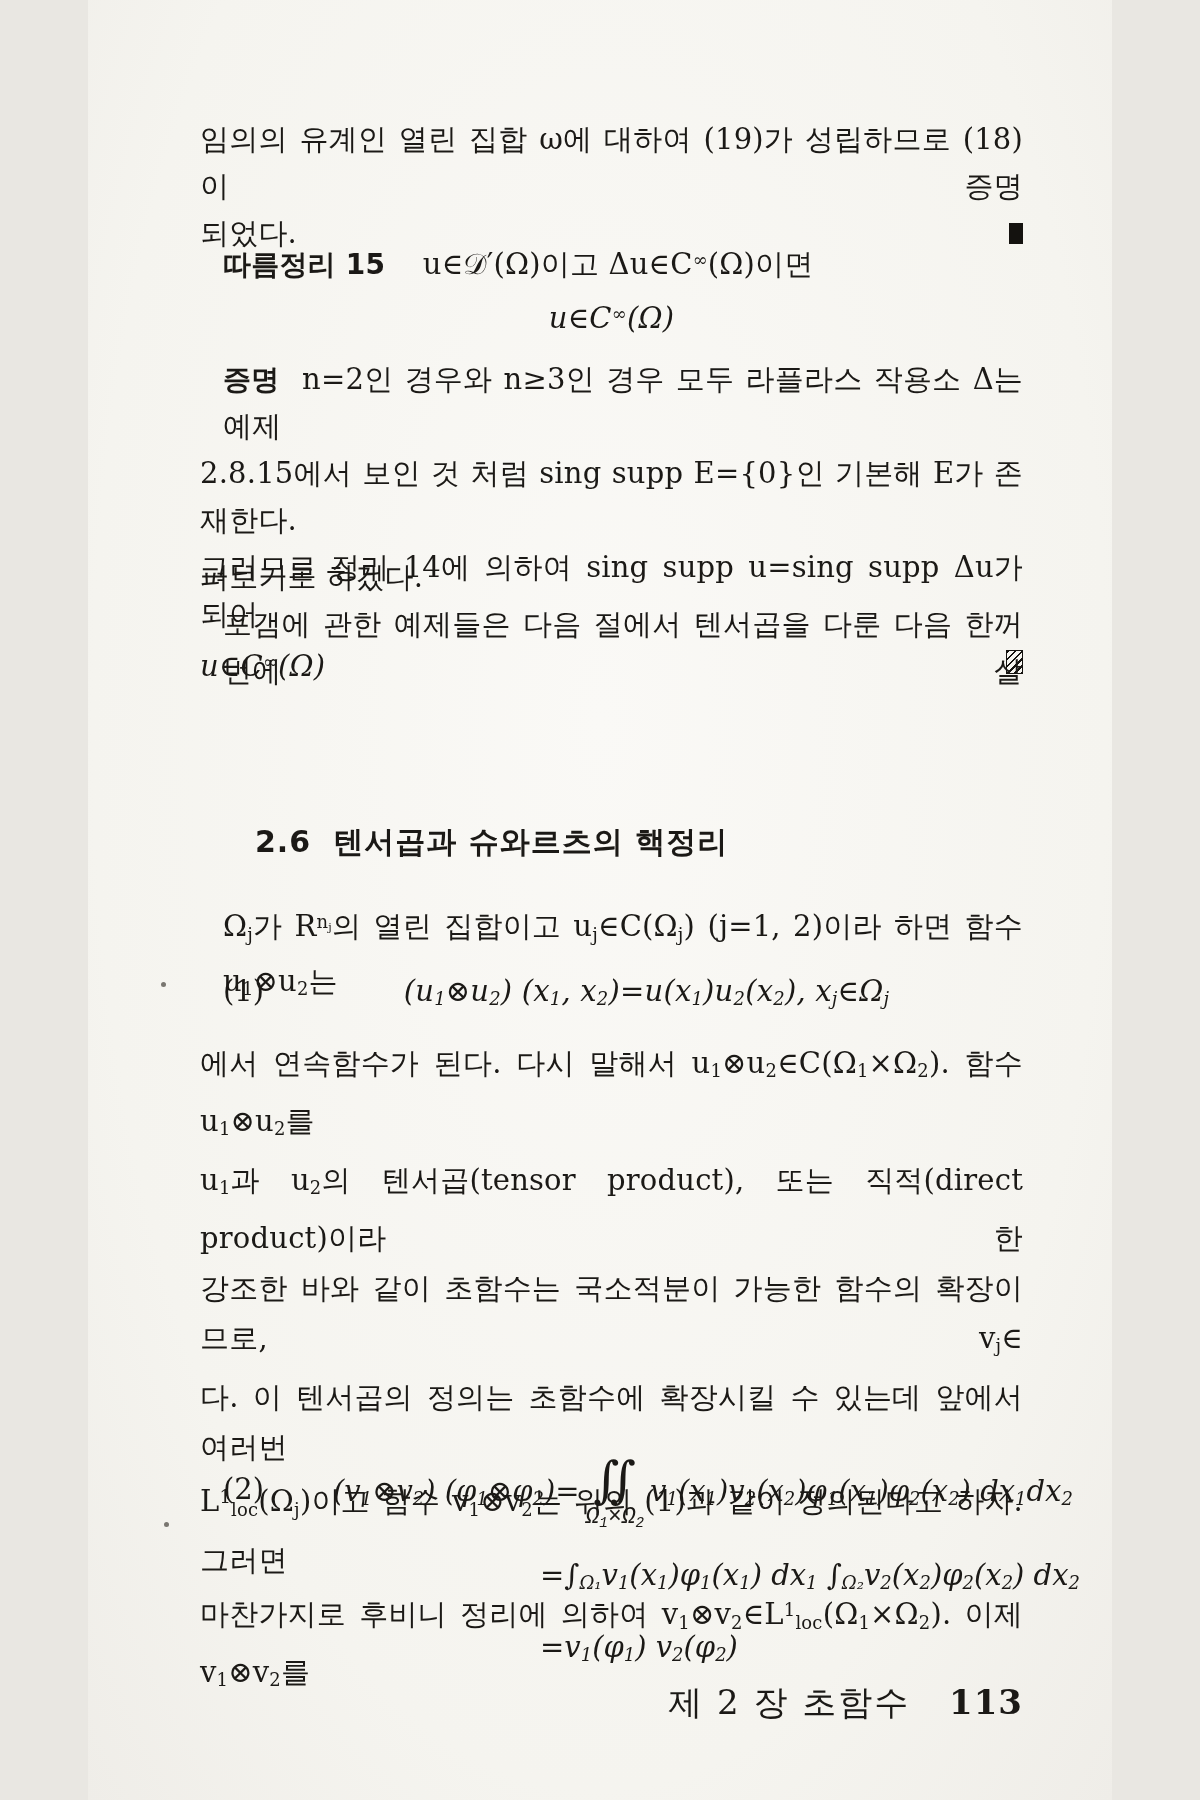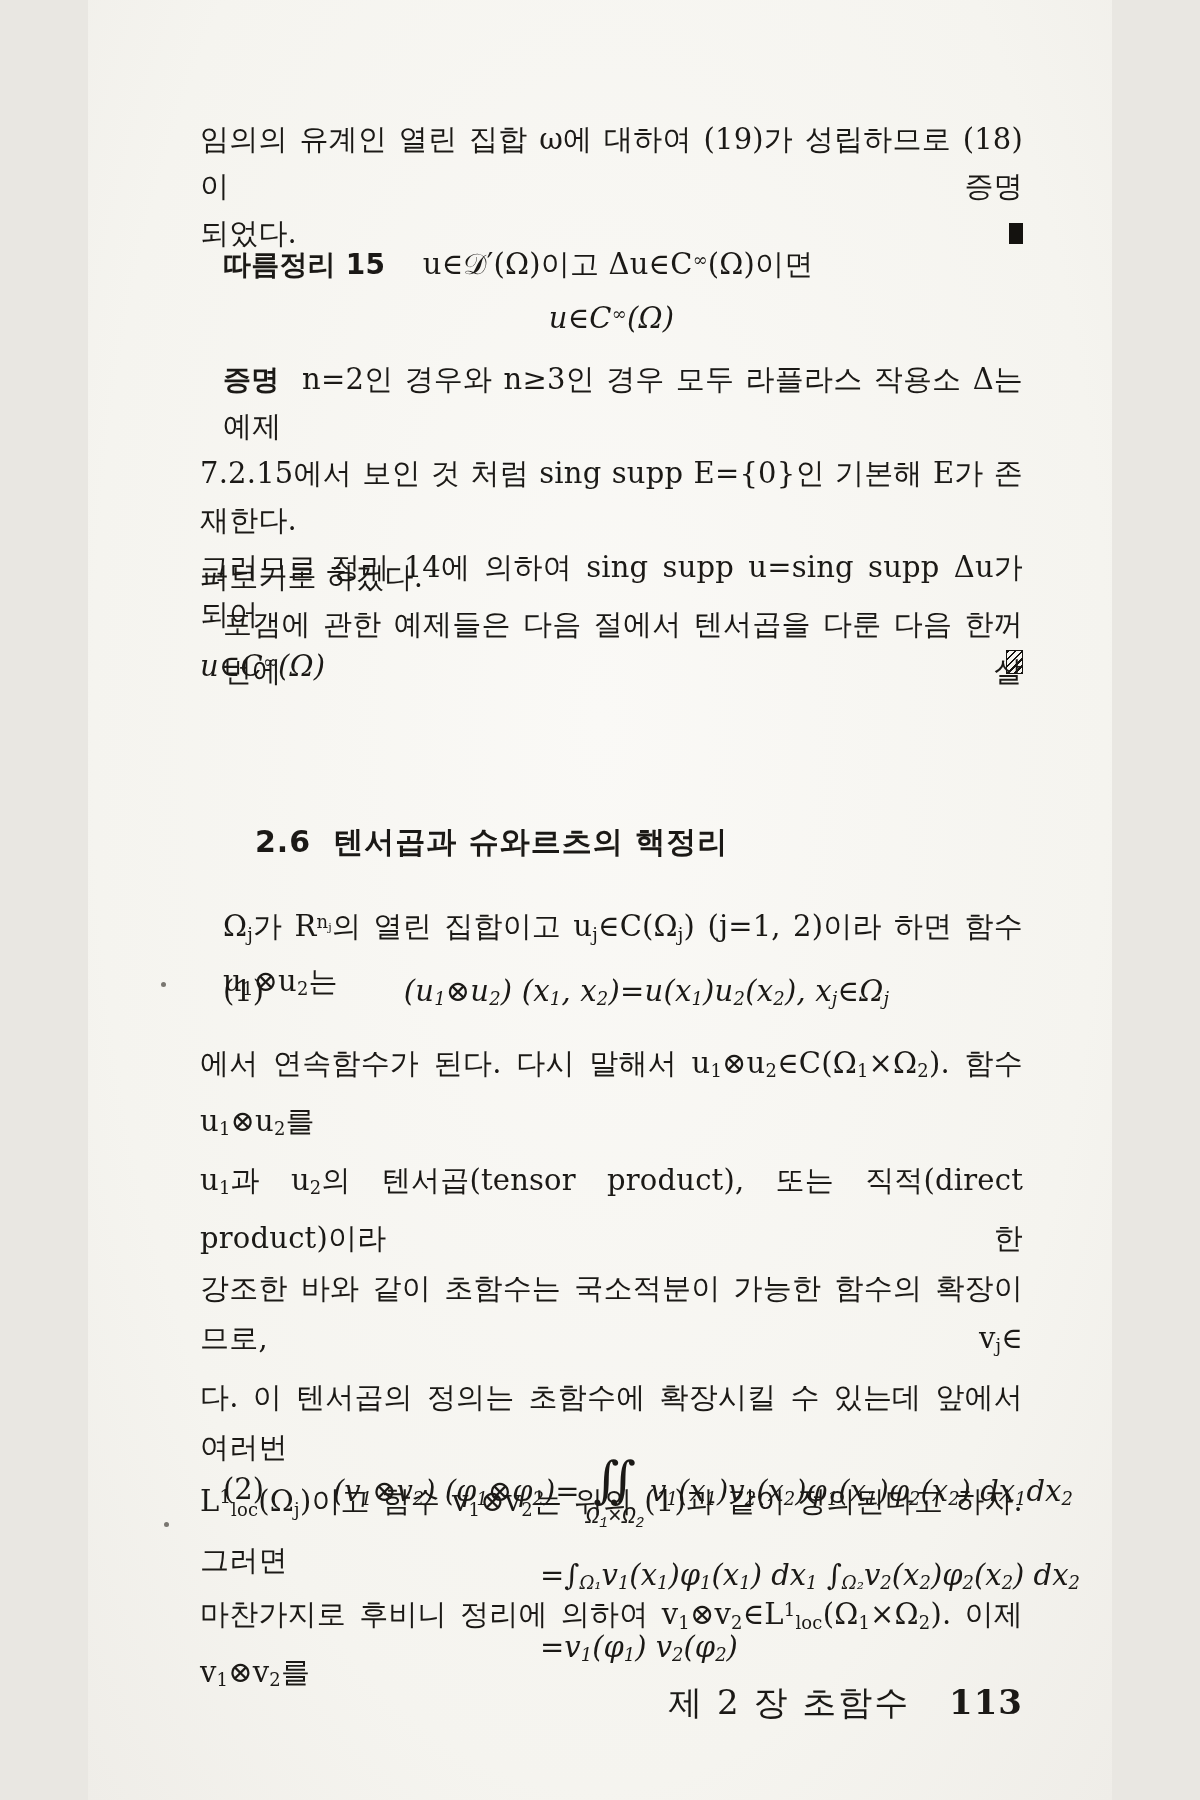--- a/index.html
+++ b/index.html
@@ -59,21 +59,21 @@
       <span>u∈𝒟′(Ω)이고 Δu∈C<sup>∞</sup>(Ω)이면</span>
     </div>
   </div>
 
   <div class="blk centered" style="top:290px;">
     <div class="ln math">u∈C<sup>∞</sup>(Ω)</div>
   </div>
 
   <div class="blk" style="top:356px;">
     <div class="ln j ind"><span class="boldlabel">증명</span><span>&nbsp;&nbsp;</span><span>n=2인 경우와 n≥3인 경우 모두 라플라스 작용소 Δ는 예제</span></div>
-    <div class="ln j">7.2.15에서 보인 것 처럼 sing supp E={0}인 기본해 E가 존재한다.</div>
+    <div class="ln j">2.8.15에서 보인 것 처럼 sing supp E={0}인 기본해 E가 존재한다.</div>
     <div class="ln j">그러므로 정리 14에 의하여 sing supp u=sing supp Δu가 되어</div>
     <div class="ln">
       <span class="qed-hatch"></span>
       <span class="math">u∈C<sup>∞</sup>(Ω)</span>
     </div>
   </div>
 
   <div class="blk" style="top:554px;">
     <div class="ln">펴보기로 하겠다.</div>
     <div class="ln j ind">포갬에 관한 예제들은 다음 절에서 텐서곱을 다룬 다음 한꺼번에 살</div>

